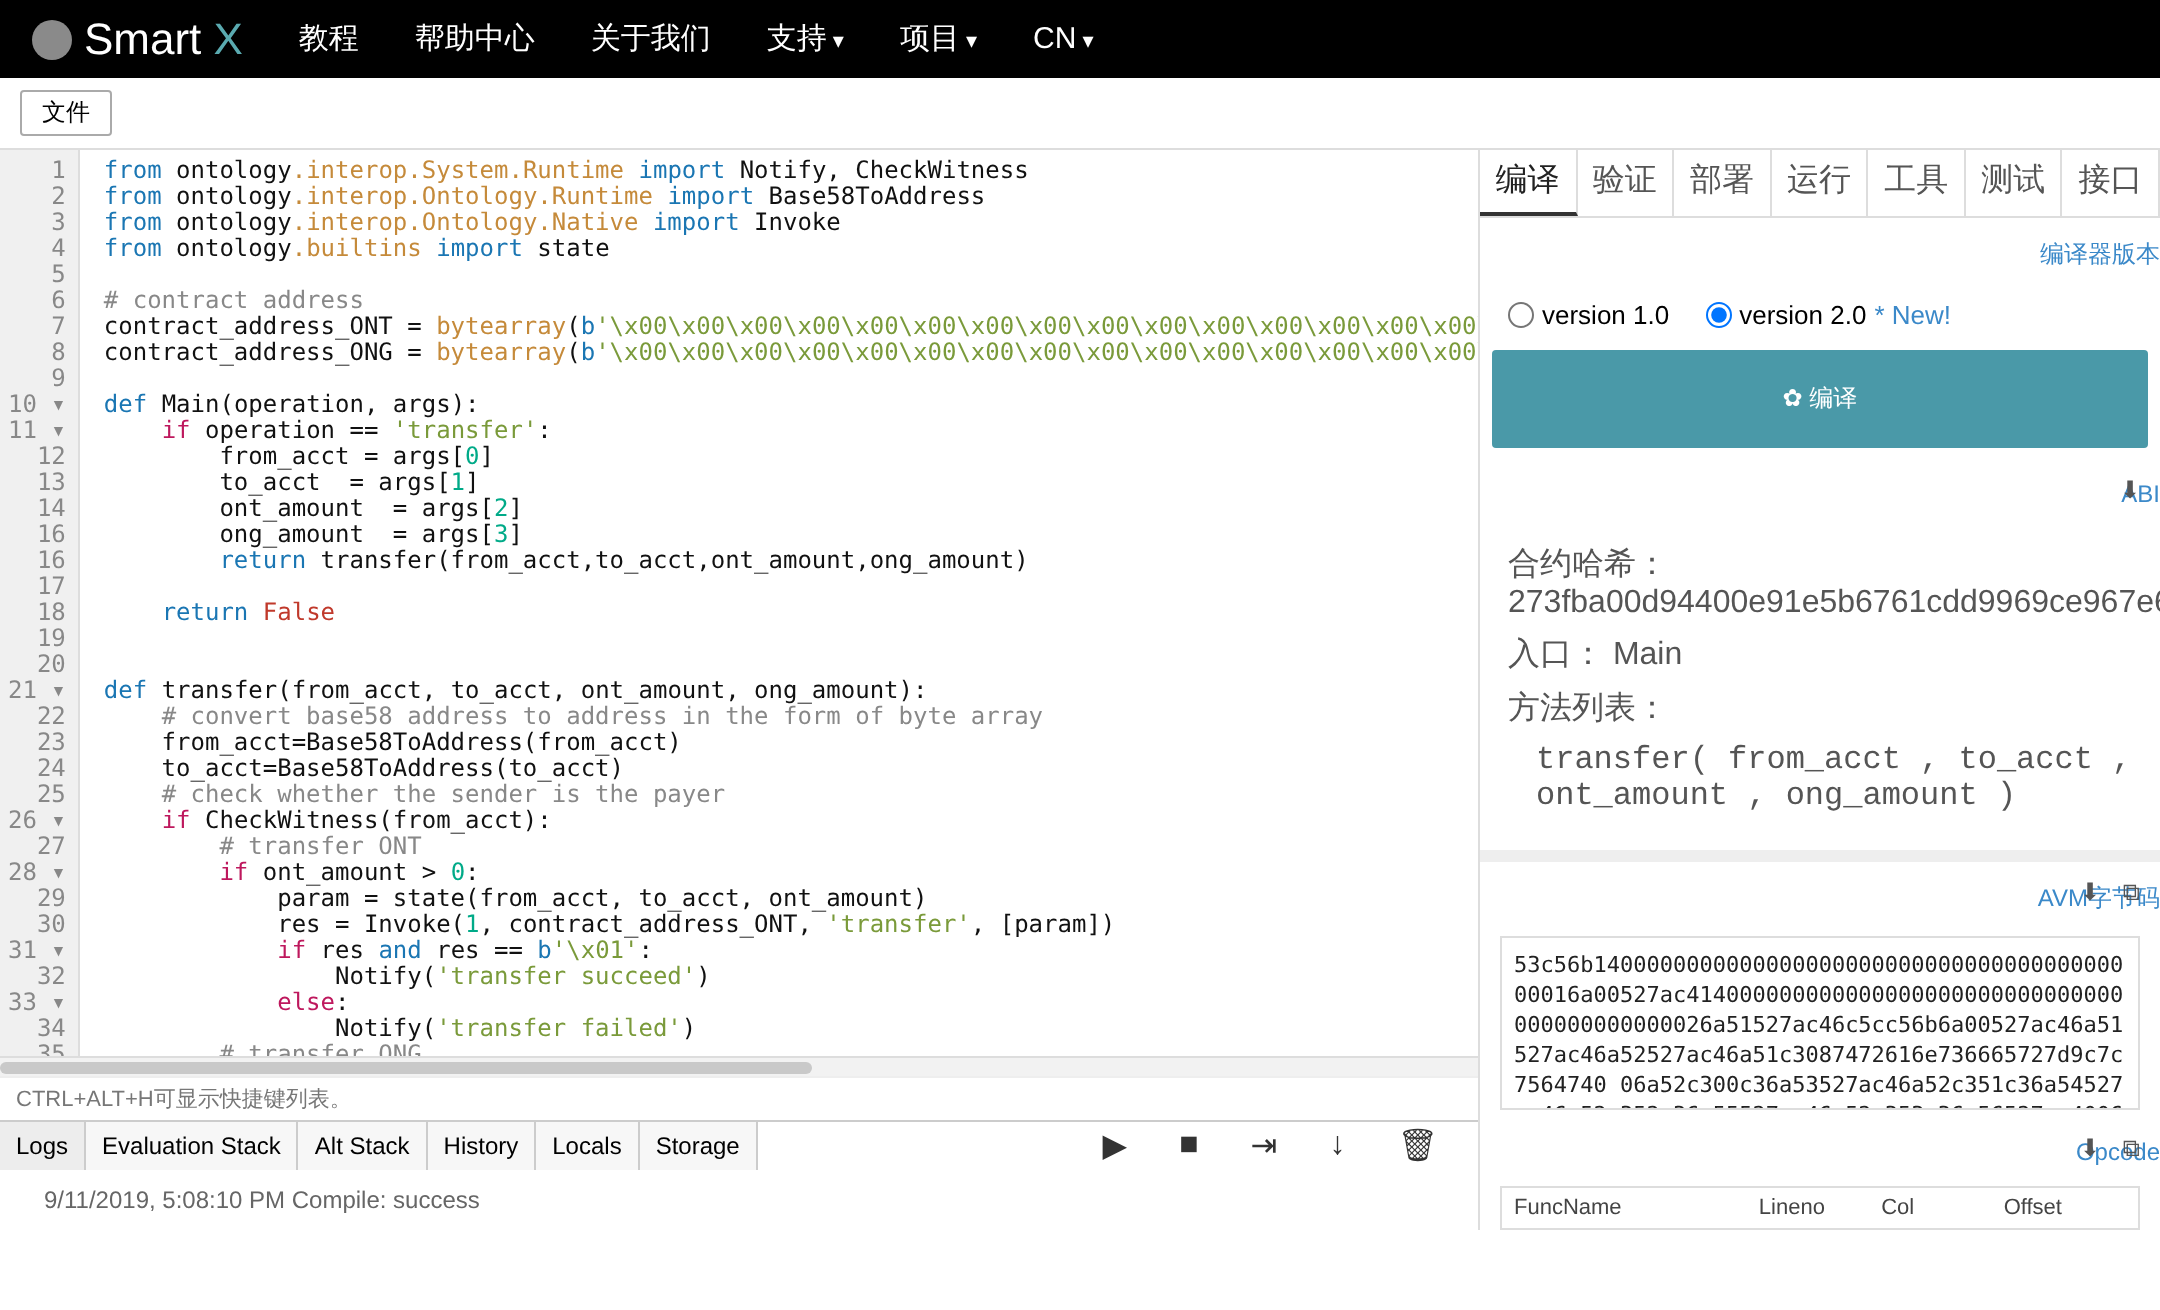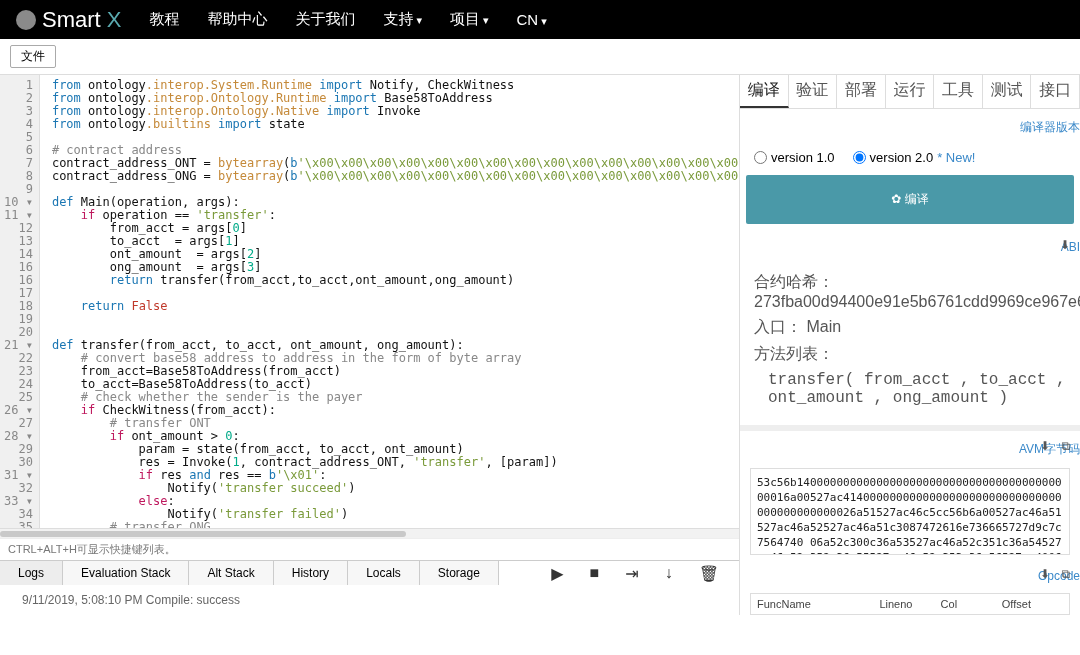--- a/index.html
+++ b/index.html
@@ -26,21 +26,21 @@
 .k-and { color: #1a76b3; }
 .attr { color: #c58a3a; }
 .name { color: #111; }
 .str { color: #7a9a3a; }
 .num { color: #0a8; }
 .cmt { color: #888; }
 .false { color: #c0392b; }
 .fnname { color: #111; }
 .footer-hint { font-size: 11px; color: #777; padding: 3px 8px; border-top: 1px solid #eee; }
 .debug-tabs { display: flex; border-top: 1px solid #ccc; }
-.dtab { flex: 0 0 auto; padding: 5px 18px; font-size: 12px; border-right: 1px solid #ccc; background: #f7f7f7; cursor: pointer; text-align: center; }
+.dtab { flex: 0 0 auto; padding: 5px 8px; font-size: 12px; border-right: 1px solid #ccc; background: #f7f7f7; cursor: pointer; text-align: center; }
 .dtab.first { background: #ededed; }
 .dctrl { flex: 1; display: flex; justify-content: flex-end; gap: 26px; align-items: center; padding-right: 20px; }
 .dctrl span { font-size: 16px; cursor: pointer; color: #333; }
 .status { font-size: 12px; color: #666; padding: 8px 22px; }
 .right { width: 340px; display: flex; flex-direction: column; overflow: hidden; }
 .rtabs { display: flex; border-bottom: 1px solid #ddd; font-size: 16px; }
 .rtab { flex: 1; text-align: center; padding: 5px 0; border-right: 1px solid #ddd; cursor: pointer; color: #555; }
 .rtab.active { border-bottom: 2px solid #333; color: #222; font-weight: 500; }
 .sect-title { text-align: right; color: #3b89c9; font-size: 12px; padding: 10px 0 6px; position: relative; }
 .dl { position: absolute; right: 10px; top: 8px; cursor: pointer; color: #555; }

